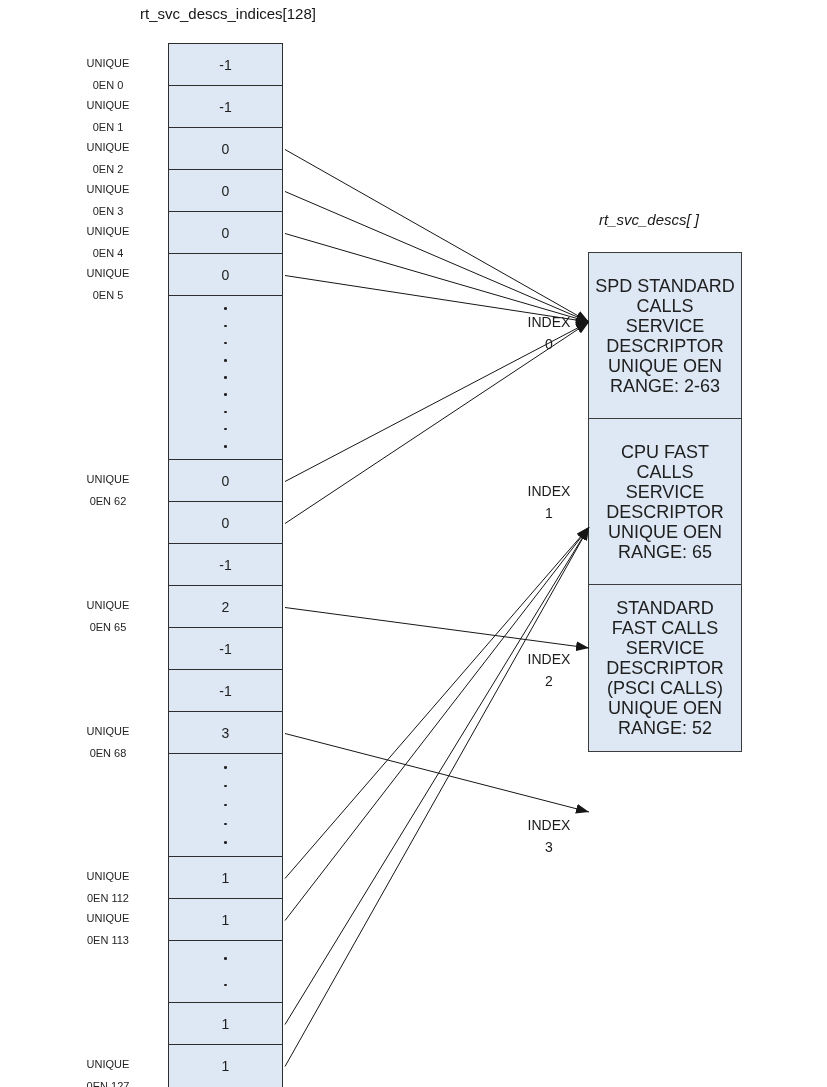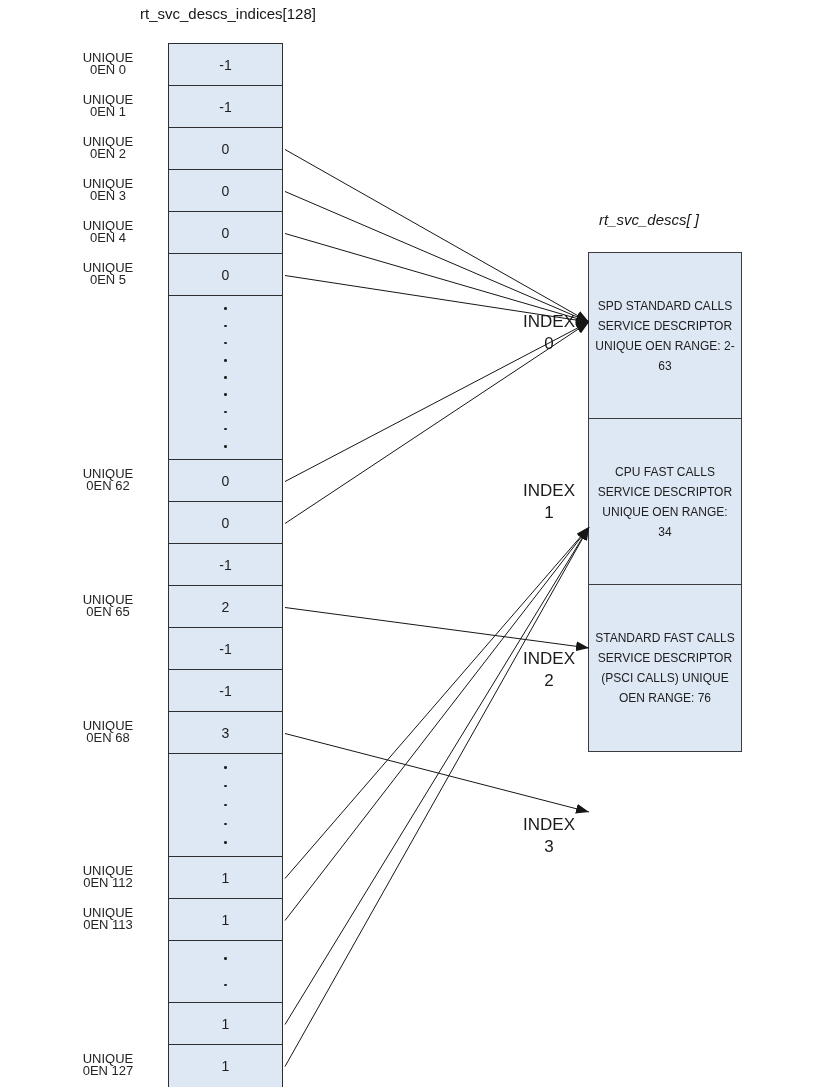--- a/index.html
+++ b/index.html
@@ -24,45 +24,45 @@
     border-bottom:1.5px solid var(--bd); background:var(--fill);
     display:flex; align-items:center; justify-content:center;
     font-size:14px; color:#202020;
   }
   .cell:last-child { border-bottom:none; }
   .dots-cell { flex-direction:column; justify-content:space-around; padding:4px 0; }
   .dot { width:2.5px; height:2.5px; background:#222; border-radius:50%; }
 
   .row-label {
     position:absolute; left:56px; width:104px; text-align:center;
-    font-size:13px; line-height:12px; white-space:pre-line;
+    font-size:11px; line-height:22px; white-space:pre-line;
     color:#242424; z-index:1;
   }
 
   
   #desc-col {
     position:absolute; left:588px; top:252px; width:154px;
     border:1.5px solid var(--bd2); z-index:1; background:var(--fill);
   }
   .desc-box {
     height:166px; border-bottom:1.5px solid var(--bd2); background:var(--fill);
     display:flex; align-items:center; justify-content:center;
-    text-align:center; font-size:12px; line-height:20px;
+    text-align:center; font-size:18px; line-height:20px;
     color:#202020; padding:15px 6px;
   }
   .desc-box:last-child { border-bottom:none; }
 
   
   #arrows { position:absolute; left:0; top:0; z-index:2; pointer-events:none; }
   #arrows line { stroke:var(--ln); stroke-width:1; }
 
   
   .index-label {
     position:absolute; width:80px; text-align:center;
-    font-size:17px; line-height:22px; color:#1b1b1b; z-index:3;
+    font-size:14px; line-height:22px; color:#1b1b1b; z-index:3;
   }
   .il0 { left:509px; top:311px; }
   .il1 { left:509px; top:480px; }
   .il2 { left:509px; top:648px; }
   .il3 { left:509px; top:814px; }
 </style>
 </head>
 <body>
 
 <div class="canvas">
@@ -156,24 +156,24 @@
 0EN 113</div>
       <div class="row-label" style="top: 1052.5px;">UNIQUE
 0EN 127</div>
     </div>
 
   <div id="desc-col">
     <div class="desc-box">
       <span>SPD STANDARD CALLS SERVICE DESCRIPTOR UNIQUE OEN RANGE: 2-63</span>
     </div>
     <div class="desc-box">
-      <span>CPU FAST CALLS SERVICE DESCRIPTOR UNIQUE OEN RANGE: 34</span>
+      <span>CPU FAST CALLS SERVICE DESCRIPTOR UNIQUE OEN RANGE: 65</span>
     </div>
     <div class="desc-box">
-      <span>STANDARD FAST CALLS SERVICE DESCRIPTOR (PSCI CALLS) UNIQUE OEN RANGE: 76</span>
+      <span>STANDARD FAST CALLS SERVICE DESCRIPTOR (PSCI CALLS) UNIQUE OEN RANGE: 52</span>
     </div>
   </div>
 
   <div class="index-label il0">
     <div>INDEX</div>
     <div>0</div>
   </div>
   <div class="index-label il1">
     <div>INDEX</div>
     <div>1</div>

